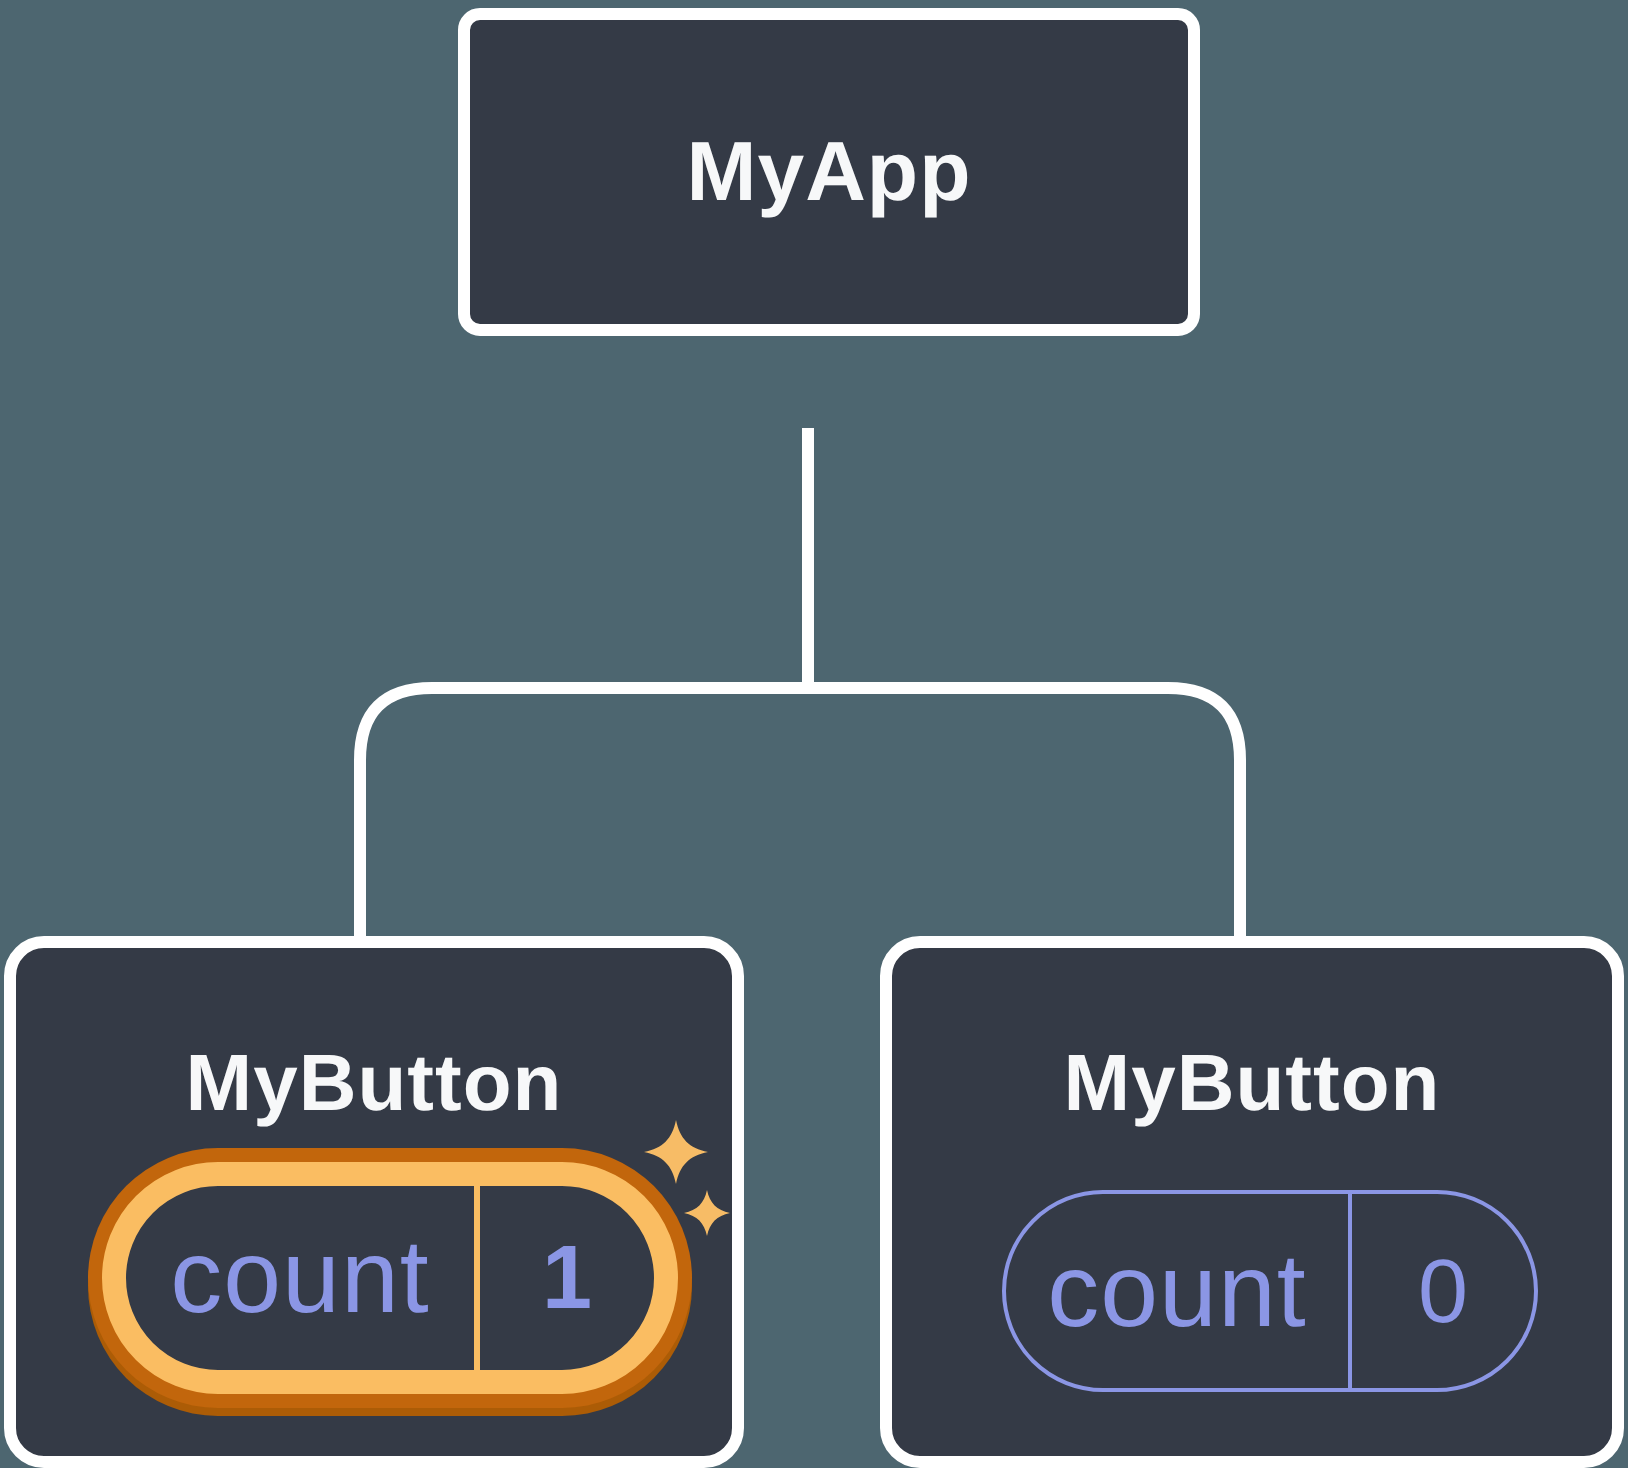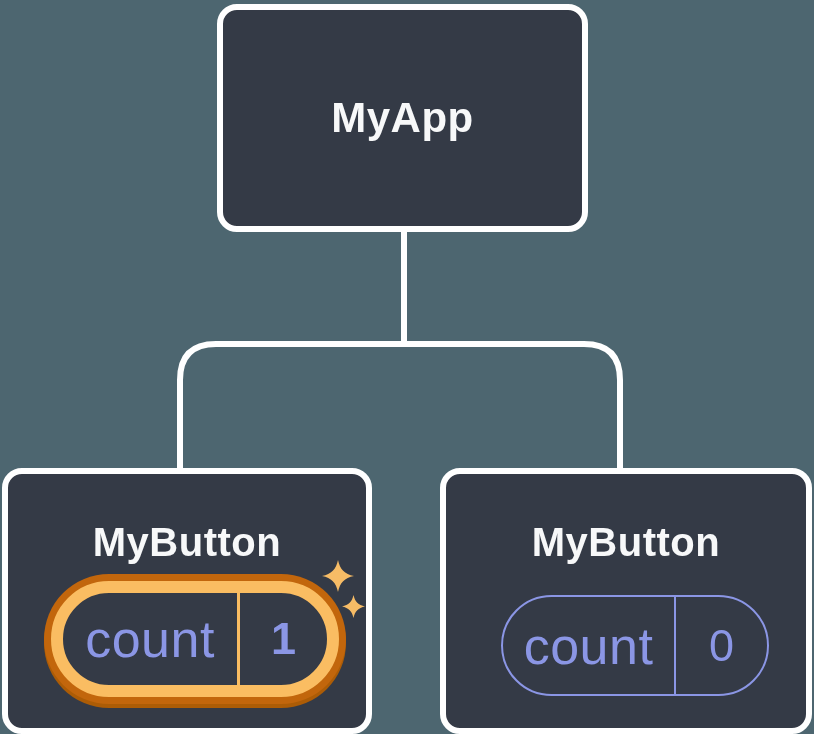--- a/index.html
+++ b/index.html
@@ -21,25 +21,26 @@
     width: 814px; height: 734px;
   }
   .card {
     position: absolute;
     box-sizing: border-box;
     background: #343A46;
     border: 6px solid #FFFFFF;
     border-radius: 20px;
   }
   .card-app {
-    left: 217px; top: 4px;
-    width: 371px; height: 228px;
+    left: 229px; top: 4px;
+    width: 371px; height: 164px;
     display: flex;
     align-items: center;
     justify-content: center;
+    border-radius: 11px;
   }
   .card-app .node-title {
     font-size: 42px;
     font-weight: 700;
     color: #F7F8F9;
     letter-spacing: 0.5px;
   }
   .card-child {
     top: 468px;
     height: 266px;

